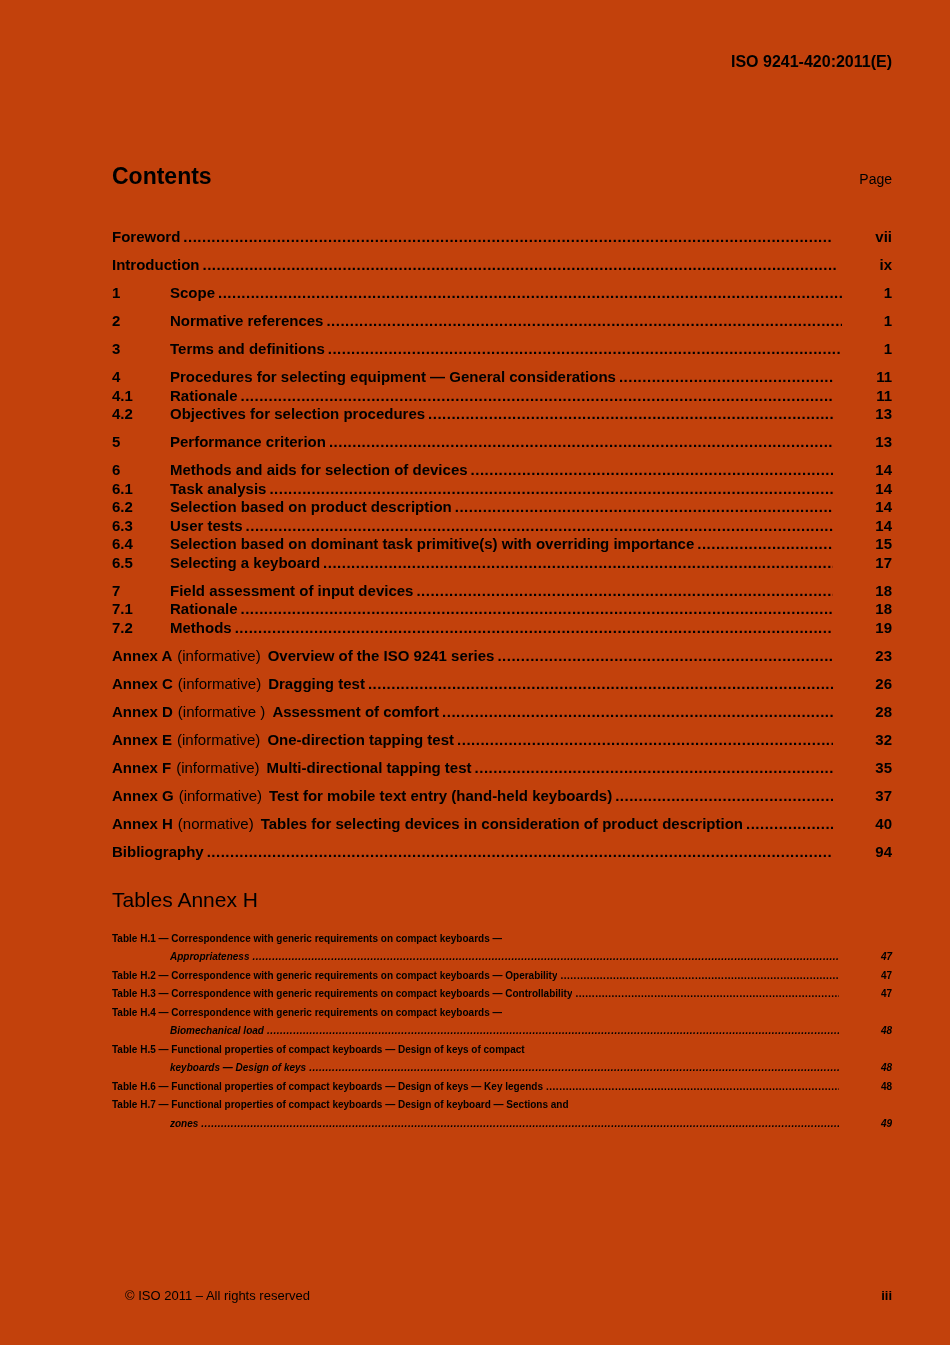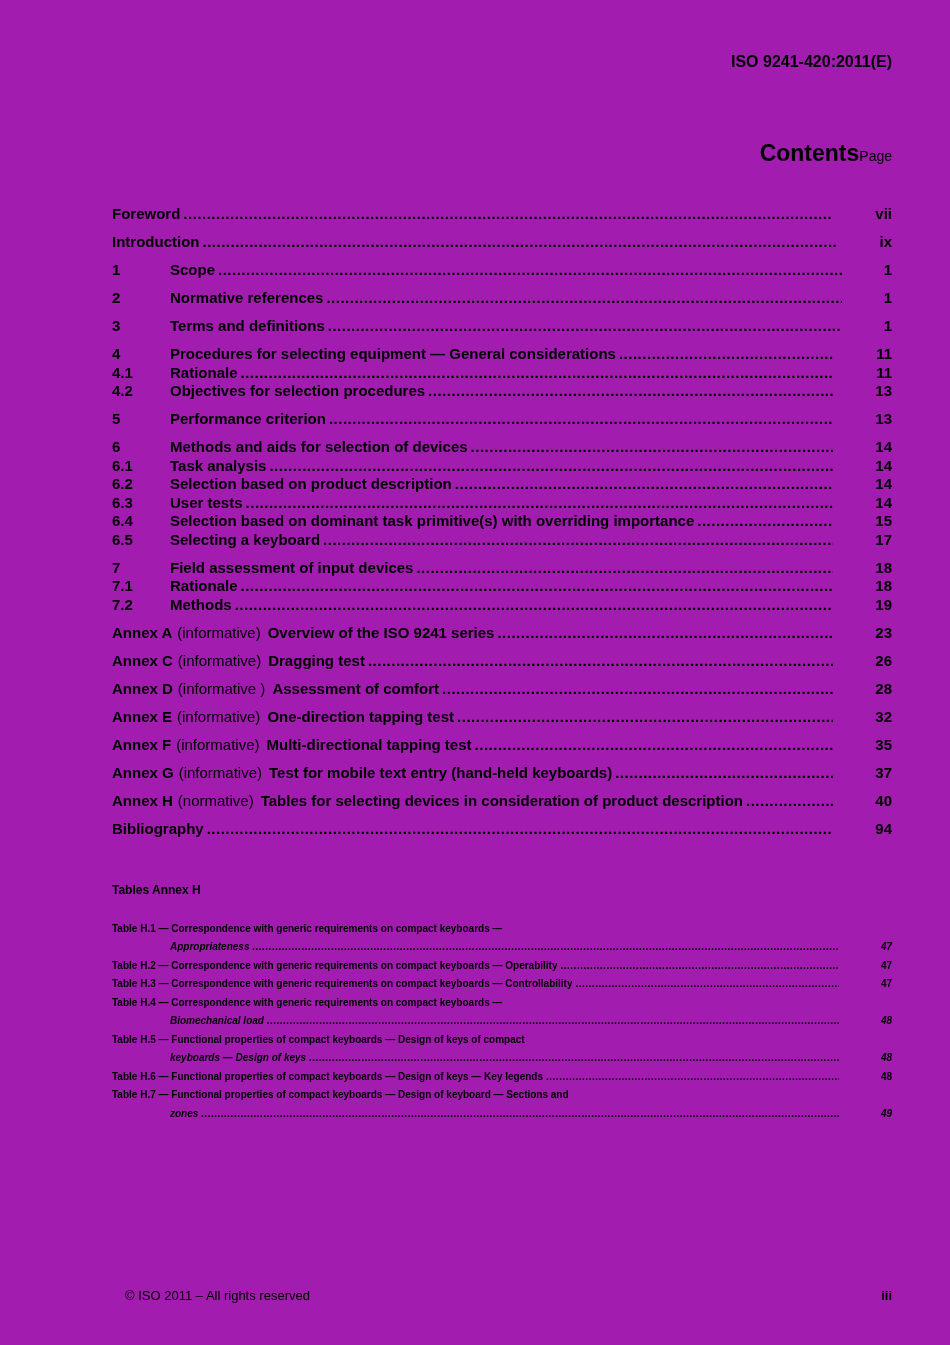--- a/index.html
+++ b/index.html
@@ -1,36 +1,36 @@
 <!DOCTYPE html>
 <html><head>
 <meta charset="utf-8">
 <style>
   * { box-sizing: border-box; }
   html, body { margin: 0; padding: 0; background: #ffffff; }
   .page {
     width: 950px;
     height: 1345px;
     position: relative;
-    background: #a21caf;
+    background: #c2410c;
     color: #000000;
     font-family: "Liberation Sans", sans-serif;
     padding: 52px 58px 0 112px;
     overflow: hidden;
   }
   .doc-id {
     text-align: right;
     font-weight: 700;
     font-size: 16px;
     line-height: 19px;
   }
   .contents-header {
-    margin-top: 69px;
+    margin-top: 92px;
     display: flex;
-    justify-content: flex-end;
+    justify-content: space-between;
     align-items: baseline;
   }
   .contents-title { font-size: 23px; font-weight: 700; }
   .page-label { font-size: 14px; font-weight: 400; }
 
   .toc { margin-top: 38px; font-size: 15px; font-weight: 700; }
   .toc-group { margin-bottom: 9.5px; }
   .toc-row { display: flex; line-height: 18.5px; }
   .toc-num { width: 58px; flex: none; }
   .toc-title { white-space: nowrap; overflow: hidden; min-width: 0; }
@@ -42,21 +42,21 @@
     overflow: hidden;
     white-space: nowrap;
     margin: 0 2px 0 3px;
   }
   .leader::after {
     content: "............................................................................................................................................................................................................................................................................................................";
     letter-spacing: 0.5px;
   }
   .toc-page { flex: none; margin-left: 40px; }
 
-  .tables-heading { margin-top: 43px; font-size: 12px; font-weight: 700; line-height: 18.5px; }
+  .tables-heading { margin-top: 30px; font-size: 21px; font-weight: 400; line-height: 18.5px; }
   .tables-list { margin-top: 20px; font-size: 10px; font-weight: 700; }
   .toc-row.cont { padding-left: 58px; font-style: italic; }
 
   .footer {
     position: absolute;
     left: 125px;
     right: 58px;
     bottom: 42px;
     display: flex;
     justify-content: space-between;

